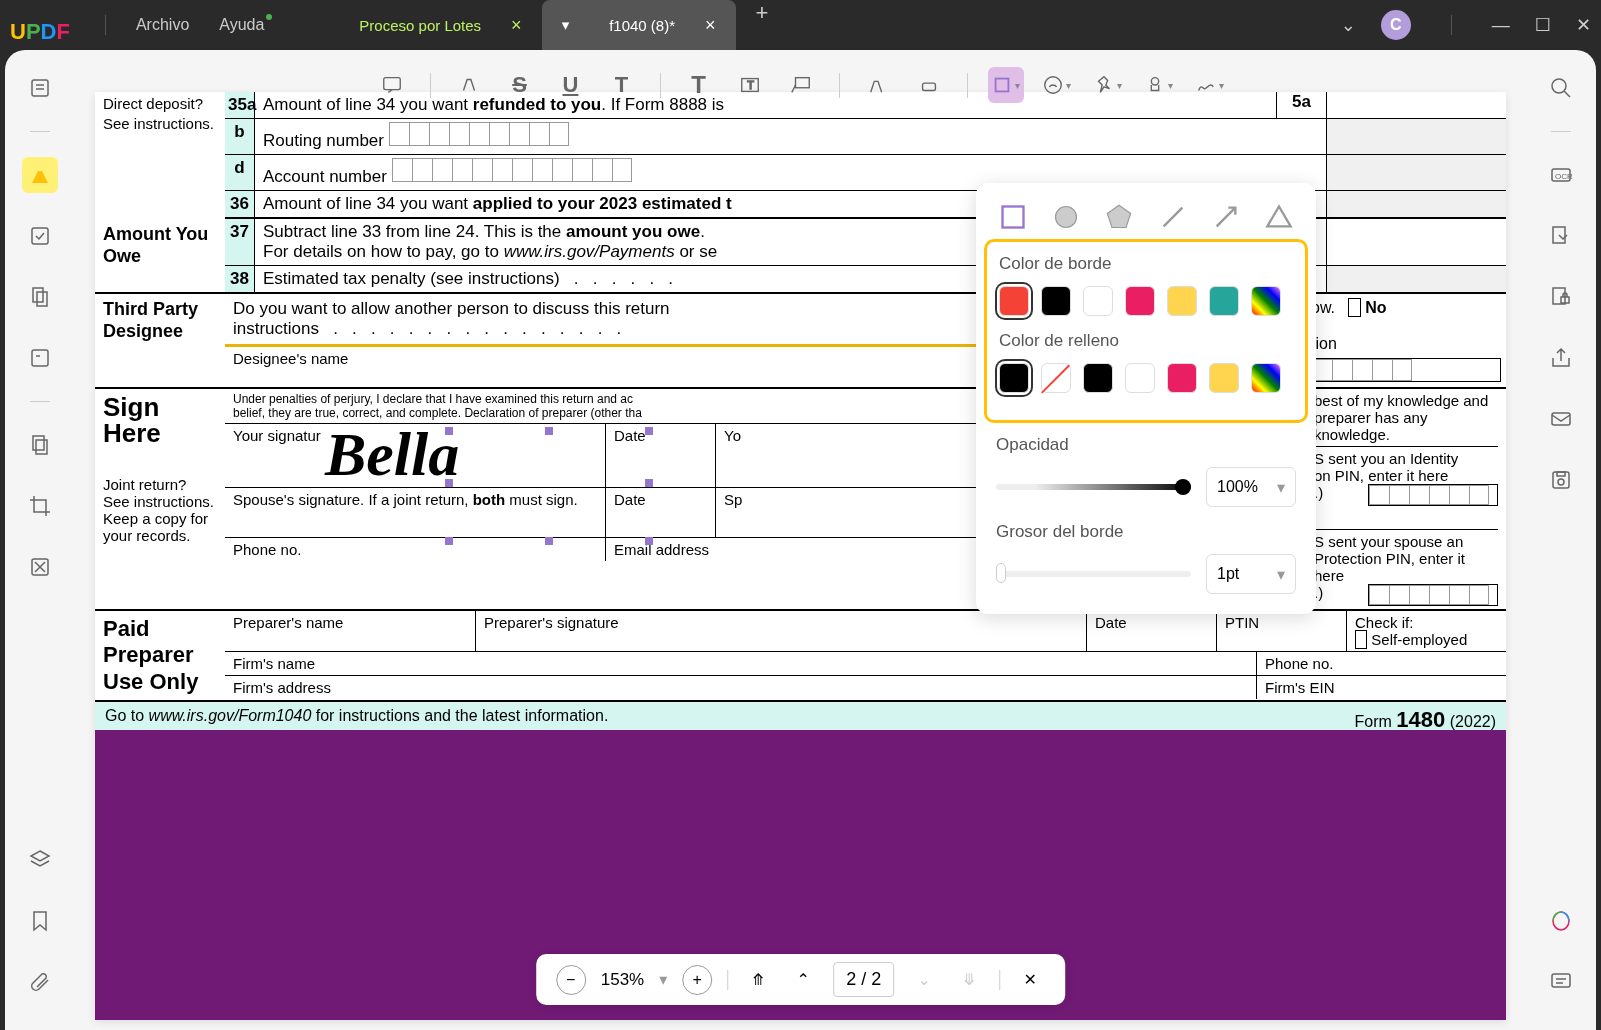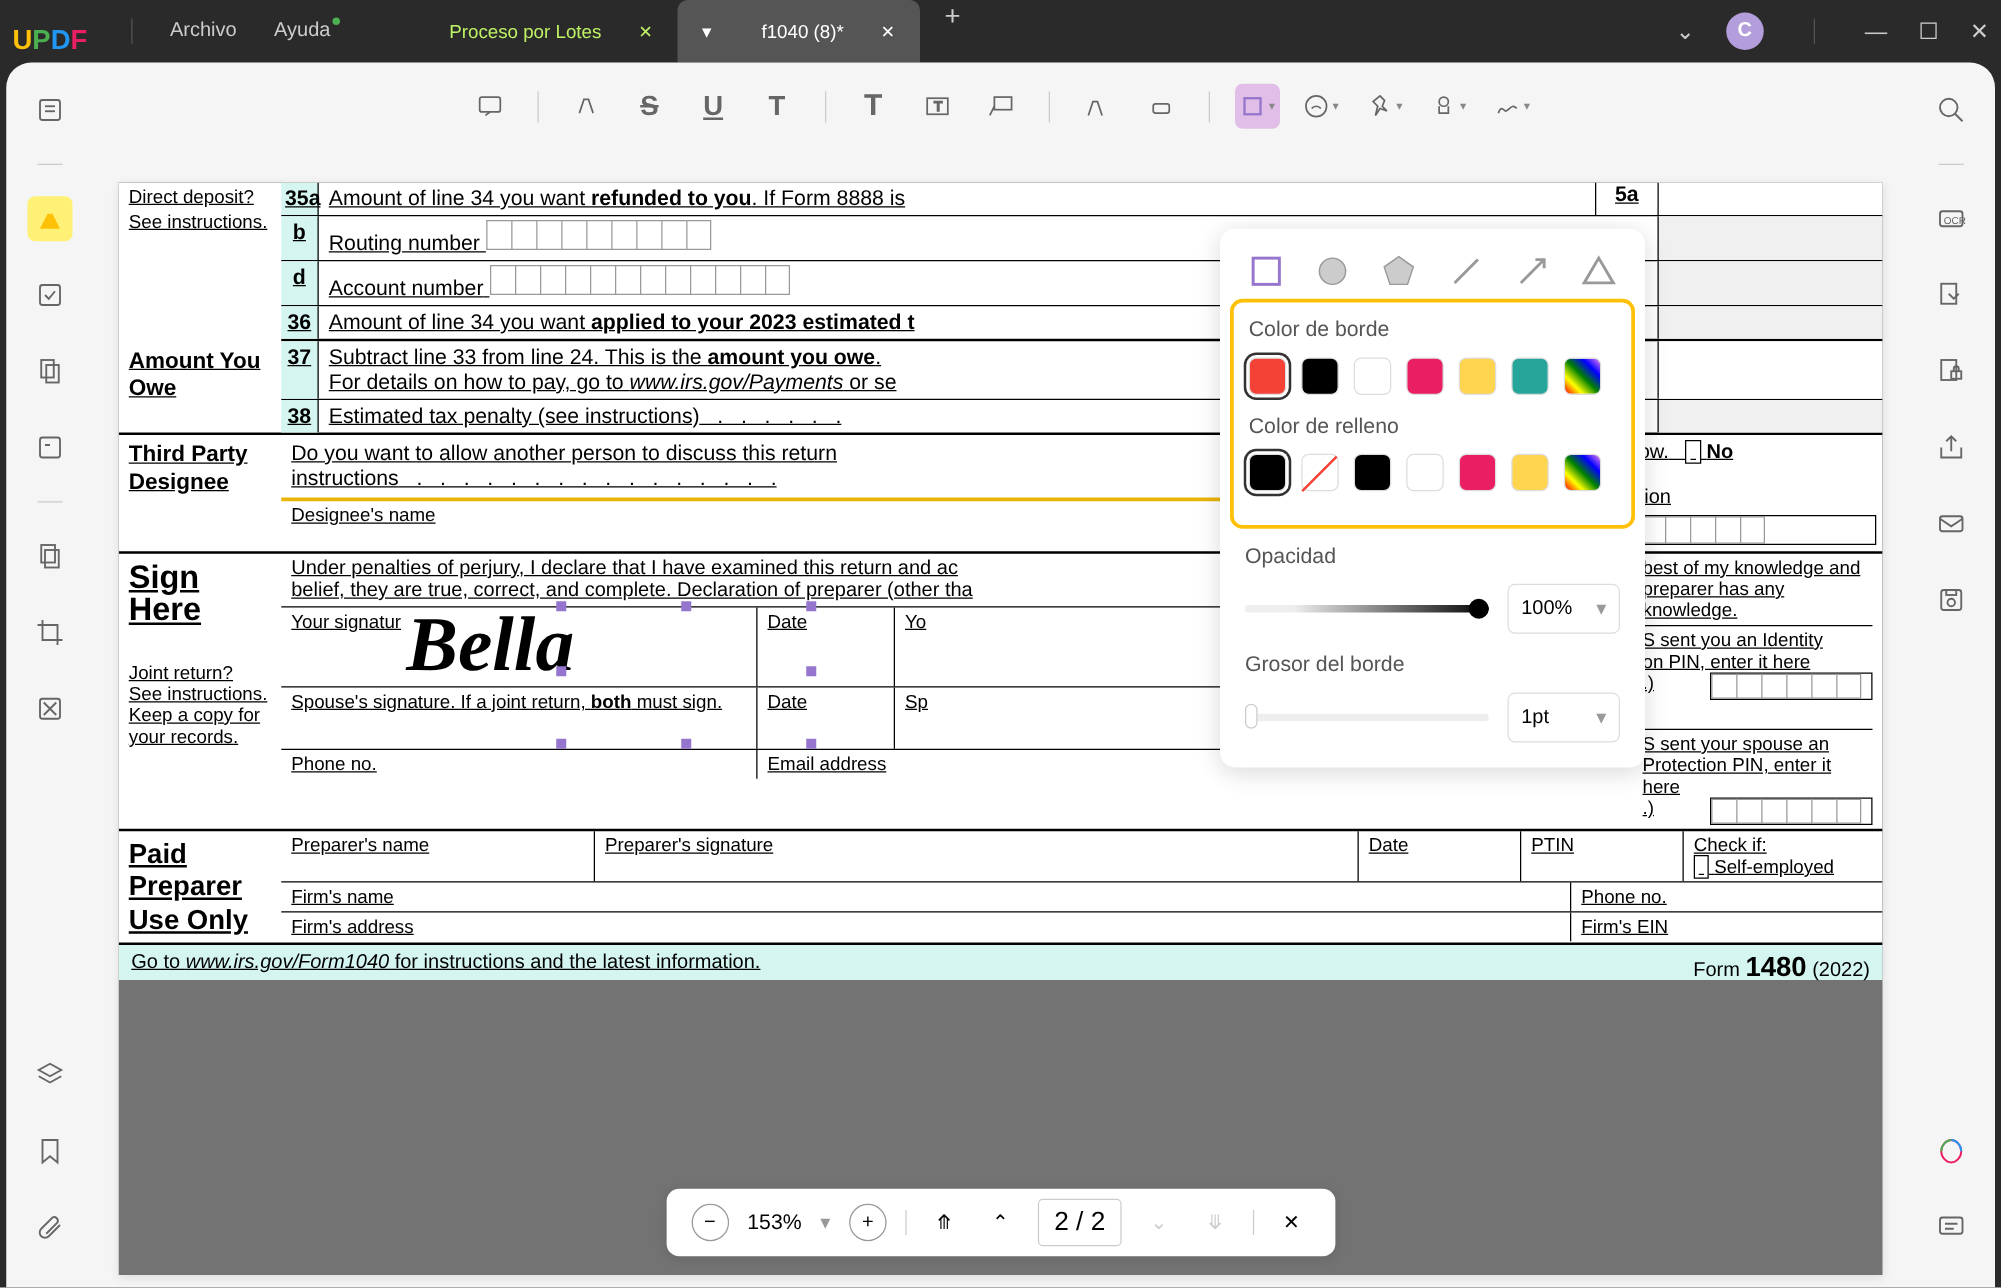--- a/index.html
+++ b/index.html
@@ -33,21 +33,21 @@
 
 
 .toolbar { position: absolute; top: 10px; left: 200px; right: 200px; height: 50px; display: flex; align-items: center; gap: 15px; justify-content: center; z-index: 10; }
 .tool-btn { width: 36px; height: 36px; display: flex; align-items: center; justify-content: center; cursor: pointer; border-radius: 6px; }
 .tool-btn.active { background: #e1bee7; }
 .tool-btn svg { width: 22px; height: 22px; }
 .tool-divider { width: 1px; height: 25px; background: #ccc; margin: 0 5px; }
 .dropdown-caret { font-size: 10px; margin-left: 2px; color: #888; }
 
 
-.content { flex: 1; background: #737373; margin: 96px 20px 10px; box-shadow: 0 2px 8px rgba(0,0,0,0.1); overflow: hidden; position: relative; text-decoration: underline; }
+.content { flex: 1; background: #701a75; margin: 42px 20px 10px; box-shadow: 0 2px 8px rgba(0,0,0,0.1); overflow: hidden; position: relative; }
 .doc-page { padding: 0; font-family: Arial; font-size: 17px; background: #fff; }
 .left-label { width: 130px; padding: 5px 8px; font-weight: bold; font-size: 18px; line-height: 1.2; }
 .left-small { width: 130px; padding: 2px 8px; font-size: 15px; line-height: 1.3; }
 .line-num { width: 30px; background: #d4f5f0; text-align: center; font-weight: bold; padding: 3px; border-right: 1px solid #000; }
 .line-num.sub { background: #d4f5f0; }
 .line-content { flex: 1; padding: 3px 8px; }
 .form-footer { background: #d4f5f0; padding: 5px 10px; font-size: 16px; }
 .amount-box-col { width: 180px; border-left: 1px solid #000; background: #f0f0f0; }
 .amount-box-col.white { background: #fff; }
 
@@ -69,21 +69,21 @@
 .slider-thumb { position: absolute; right: 0; top: -5px; width: 16px; height: 16px; background: #000; border-radius: 50%; }
 .slider-track.thin { background: #eee; }
 .slider-track.thin .slider-thumb { left: 0; background: #fff; border: 1px solid #ccc; border-radius: 8px; width: 10px; height: 20px; top: -8px; }
 .value-select { width: 90px; height: 40px; border: 1px solid #ddd; border-radius: 6px; display: flex; align-items: center; justify-content: space-between; padding: 0 10px; }
 
 
 .bottom-nav { position: absolute; bottom: 25px; left: 50%; transform: translateX(-50%); background: #fff; border-radius: 10px; box-shadow: 0 2px 10px rgba(0,0,0,0.1); padding: 8px 20px; display: flex; align-items: center; gap: 15px; z-index: 50; }
 .nav-btn { width: 30px; height: 30px; display: flex; align-items: center; justify-content: center; cursor: pointer; border-radius: 50%; }
 .nav-btn.circle { border: 1px solid #999; }
 .zoom-val { font-size: 17px; }
-.page-input { border: 1px solid #ccc; padding: 6px 12px; border-radius: 4px; font-size: 21px; }
+.page-input { border: 1px solid #ccc; padding: 6px 12px; border-radius: 4px; font-size: 18px; }
 .nav-divider { width: 1px; height: 20px; background: #ccc; }
 
 
 .grid-boxes { display: inline-flex; height: 24px; }
 .grid-box { width: 20px; border: 1px solid #999; border-right: none; }
 .grid-box:last-child { border-right: 1px solid #999; }
 
 .sidebar-bottom { margin-top: auto; margin-bottom: 30px; display: flex; flex-direction: column; gap: 25px; align-items: center; }
 </style>
 </head>
@@ -365,21 +365,21 @@
             </div>
         </div>
       </div>
 
       <div style="display:flex;border-bottom:2px solid #000;position:relative">
         <div style="width:130px;padding:5px 8px">
           <div style="font-weight:bold;font-size:26px;line-height:1">Sign Here</div>
           <div style="font-size:15px;margin-top:30px"><span>Joint return?</span><br><span>See instructions.</span><br><span>Keep a copy for</span><br><span>your records.</span></div>
         </div>
         <div style="flex:1">
-          <div style="padding:3px 8px;font-size:16px"><span>Under penalties of perjury, I declare that I have examined this return and ac</span><br><span>belief, they are true, correct, and complete. Declaration of preparer (other tha</span></div>
+          <div style="padding:3px 8px;font-size:12px"><span>Under penalties of perjury, I declare that I have examined this return and ac</span><br><span>belief, they are true, correct, and complete. Declaration of preparer (other tha</span></div>
           <div style="display:flex;border-top:1px solid #000;border-bottom:1px solid #000;height:65px">
             <div style="width:380px;padding:3px 8px;font-size:15px;position:relative">
               <span>Your signatur</span>
               <div class="signature-img" style="position:absolute;top:-5px;left:100px">Bella</div>
             </div>
             <div style="width:110px;border-left:1px solid #000;padding:3px 8px;font-size:15px">Date</div>
             <div style="flex:1;border-left:1px solid #000;padding:3px 8px;font-size:15px">Yo</div>
           </div>
           <div style="display:flex;border-bottom:1px solid #000;height:50px">
             <div style="width:380px;padding:3px 8px;font-size:15px"><span>Spouse's signature. If a joint return, </span><b>both</b><span> must sign.</span></div>

